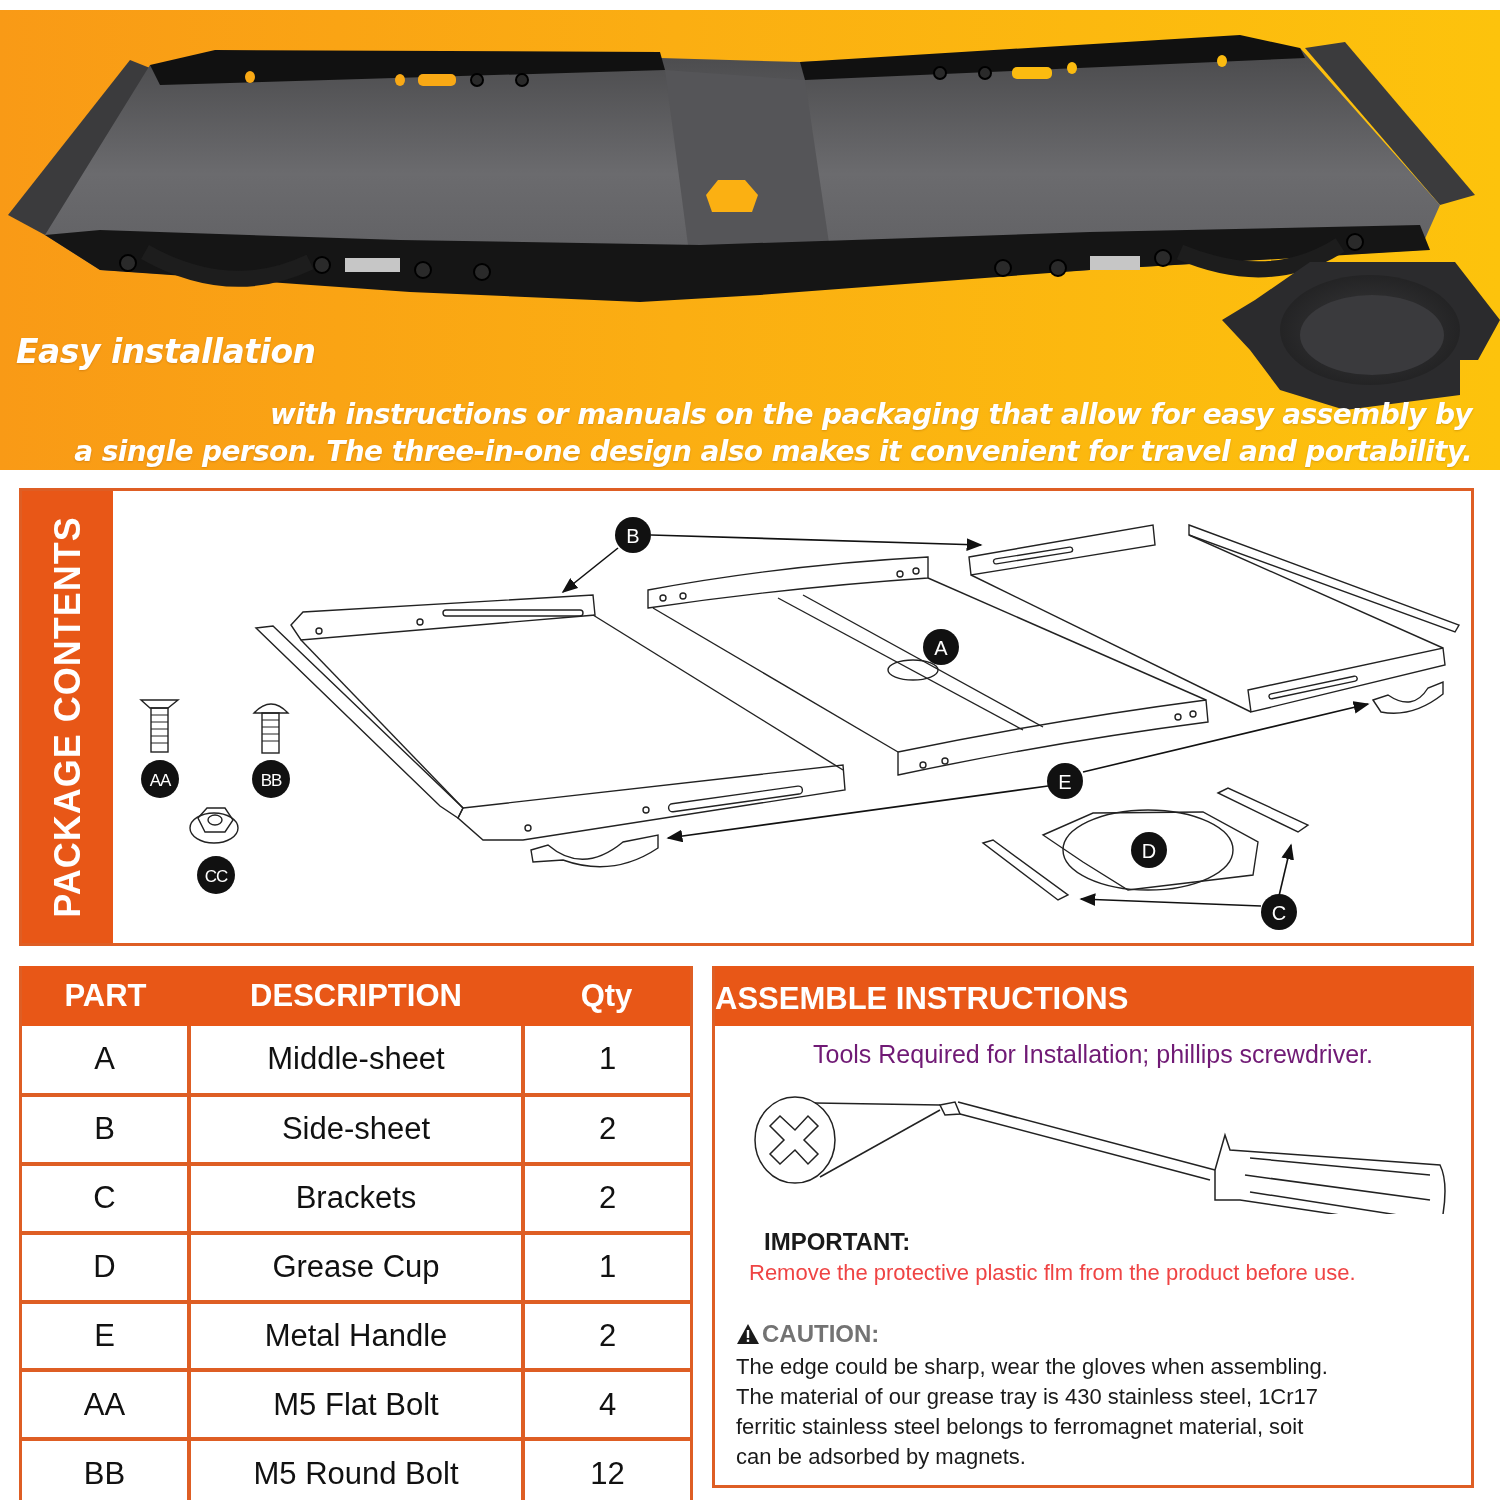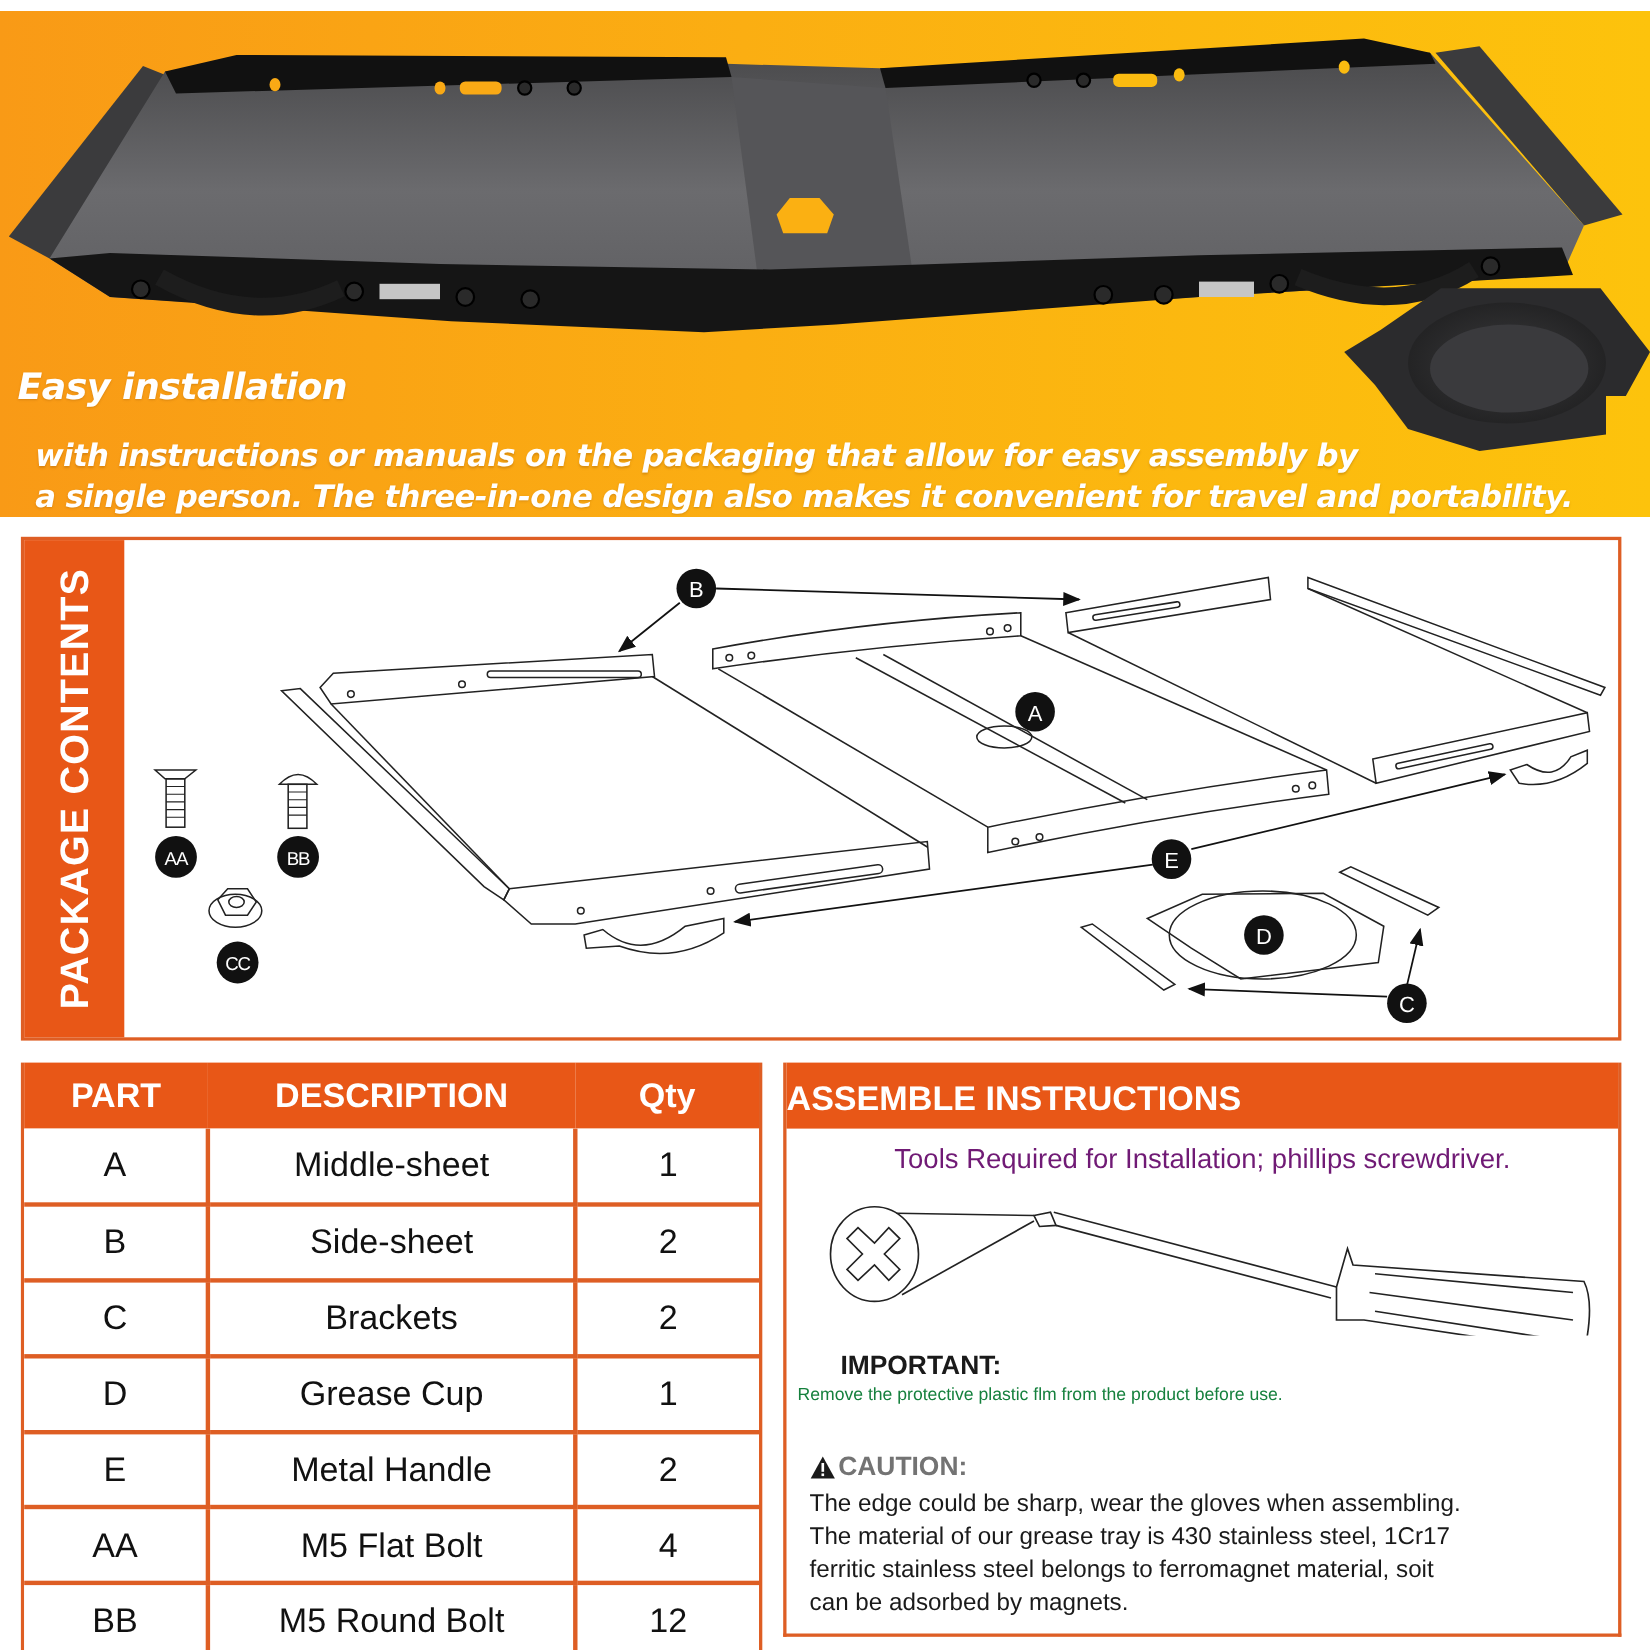--- a/index.html
+++ b/index.html
@@ -18,21 +18,21 @@
     font-family: "DejaVu Sans", sans-serif; font-weight: bold; font-style: italic;
     font-size: 33px; color: #ffffff; letter-spacing: -0.5px;
     text-shadow: 0 1px 2px rgba(120,60,0,0.25);
   }
   .hero-body {
     position: absolute; left: 32px; top: 386px; width: 1440px;
     font-family: "DejaVu Sans", sans-serif; font-weight: bold; font-style: italic;
     font-size: 28px; line-height: 37px; color: #ffffff; letter-spacing: -0.6px;
     text-shadow: 0 1px 2px rgba(120,60,0,0.25);
   }
-  .hero-body span { display: block; white-space: nowrap; }
+  .hero-body span { display: block; white-space: nowrap; text-align: right; }
 
   
   .pkg {
     position: absolute; left: 19px; top: 488px; width: 1455px; height: 458px;
     border: 3px solid #de5e24; background: #fff;
   }
   .pkg-side {
     position: absolute; left: 0; top: 0; width: 91px; height: 100%;
     background: #e85717;
   }
@@ -74,21 +74,21 @@
   }
   .asm-tools {
     position: absolute; left: 0; top: 74px; width: 100%; text-align: center;
     font-size: 25px; color: #701a75;
   }
   .asm svg.driver { position: absolute; left: 30px; top: 118px; }
   .asm-important-h {
     position: absolute; left: 21px; top: 262px; font-weight: bold; font-size: 24px; color: #1a1a1a; margin-left: 28px;
   }
   .asm-important-b {
-    position: absolute; left: 10px; top: 294px; font-size: 16px; color: #15803d; white-space: nowrap;
+    position: absolute; left: 34px; top: 294px; font-size: 22px; color: #ef4444; white-space: nowrap;
   }
   .asm-caution-h {
     position: absolute; left: 21px; top: 354px; font-weight: bold; font-size: 24px; color: #737373;
     display: flex; align-items: center; gap: 2px;
   }
   .asm-caution-b {
     position: absolute; left: 21px; top: 386px; width: 720px;
     font-size: 22px; line-height: 30px; color: #1a1a1a;
   }
   .asm-caution-b span { display: block; white-space: nowrap; }

